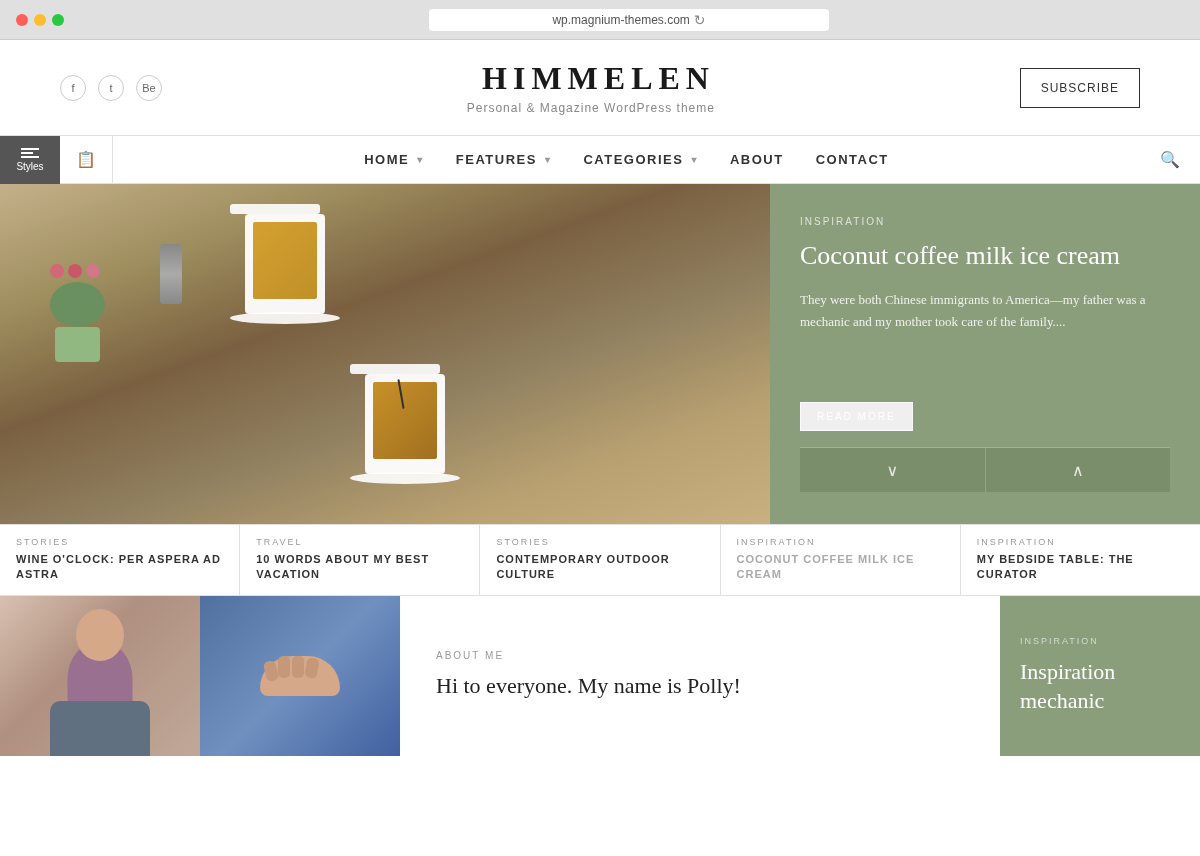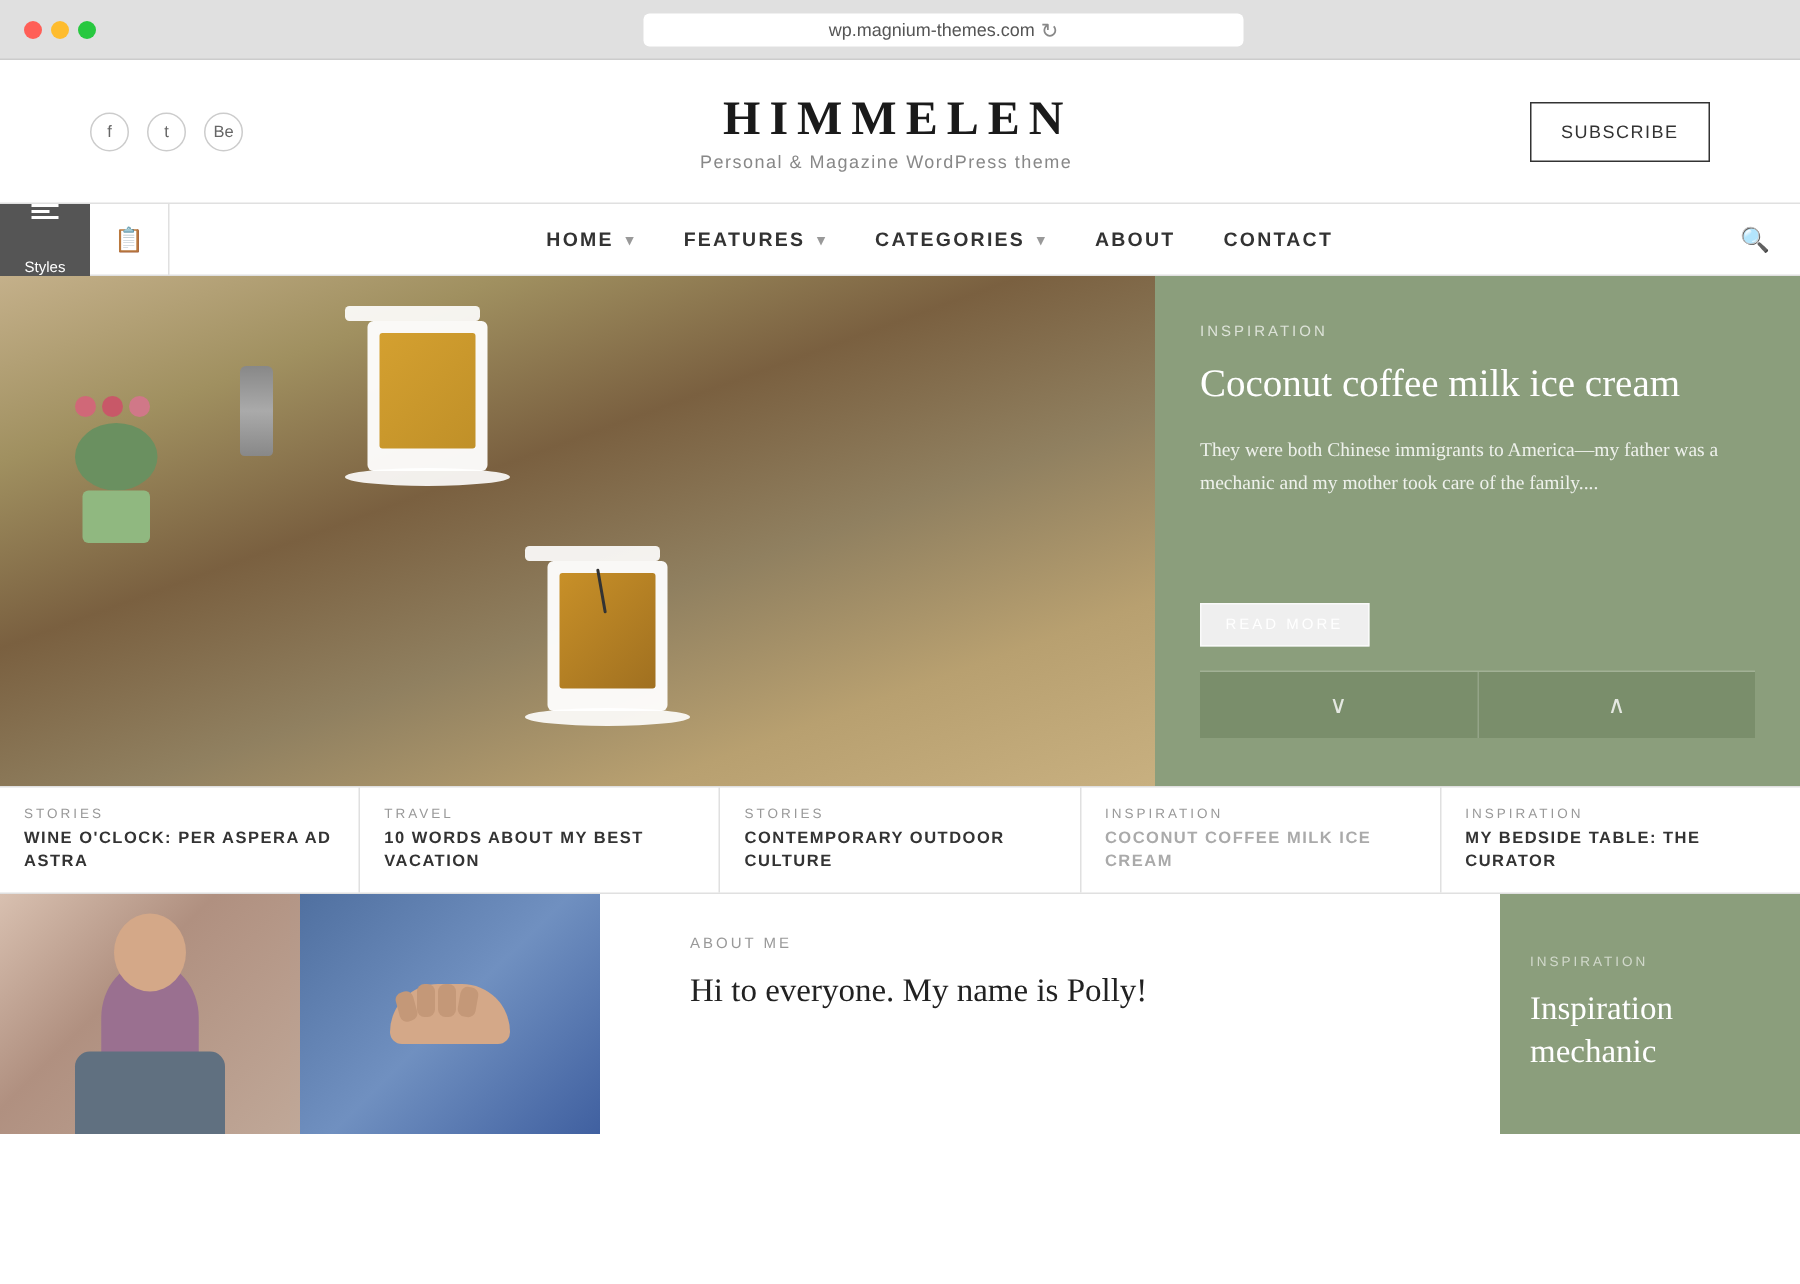--- a/index.html
+++ b/index.html
@@ -108,21 +108,21 @@
       position: relative;
     }
     .styles-panel {
       background: #555;
       color: white;
       padding: 0 10px;
       height: 48px;
       display: flex;
       flex-direction: column;
       align-items: center;
-      justify-content: space-between;
+      justify-content: center;
       font-family: -apple-system, sans-serif;
       font-size: 10px;
       min-width: 60px;
       gap: 3px;
     }
     .styles-icon {
       display: flex;
       flex-direction: column;
       gap: 2px;
     }
@@ -287,22 +287,21 @@
       background: linear-gradient(135deg, #4a6080 0%, #6080a0 50%, #507090 100%);
       position: relative;
       overflow: hidden;
     }
     .bottom-about {
       flex: 1;
       background: white;
       padding: 28px 36px;
       display: flex;
       flex-direction: column;
-      justify-content: flex-start;
-      margin-left: 24px;
+      justify-content: center;
     }
     .bottom-about-label {
       font-family: -apple-system, sans-serif;
       font-size: 10px;
       letter-spacing: 2px;
       text-transform: uppercase;
       color: #999;
       margin-bottom: 10px;
     }
     .bottom-about-text {

